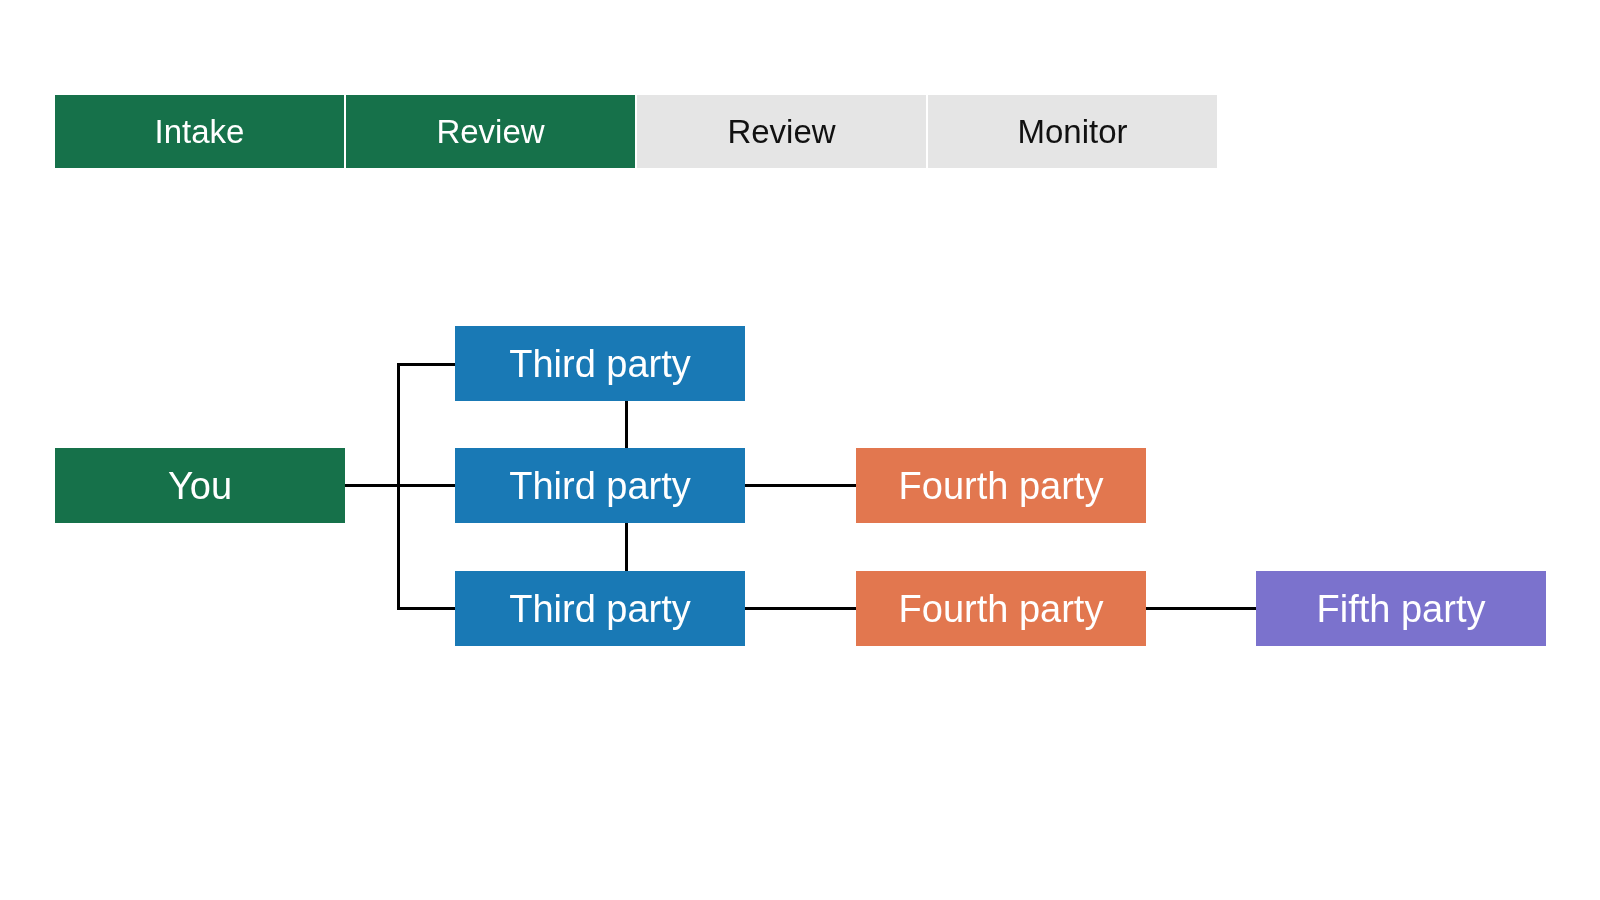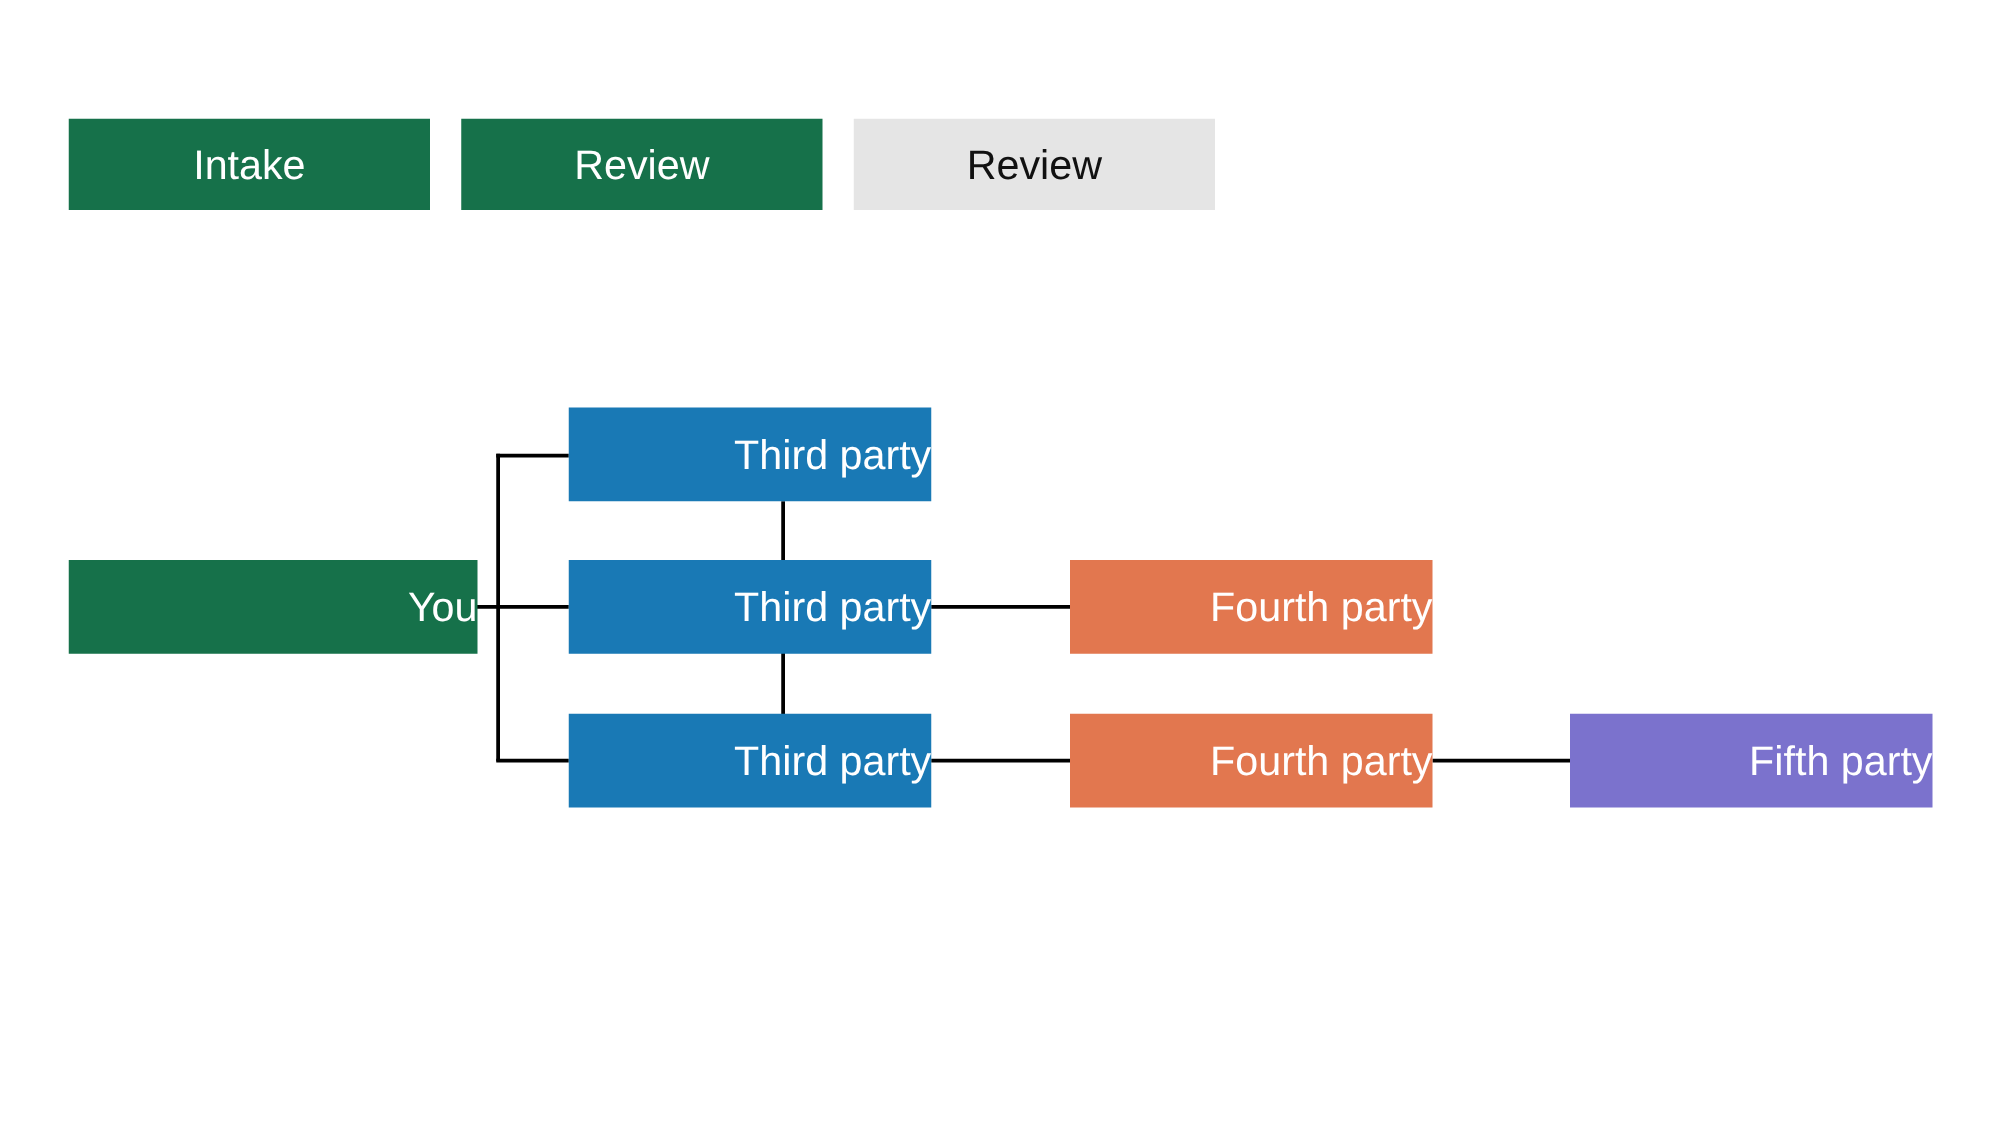--- a/index.html
+++ b/index.html
@@ -10,41 +10,41 @@
     background: #ffffff;
     font-family: "Liberation Sans", sans-serif;
     overflow: hidden;
   }
   
   .stages {
     position: absolute;
     left: 55px;
     top: 95px;
     display: flex;
-    gap: 25px;
+    gap: 2px;
   }
   .stage {
     width: 289px;
     height: 73px;
     display: flex;
     align-items: center;
     justify-content: center;
     font-size: 33px;
     line-height: 1;
   }
   .stage.on  { background: var(--c-green); color: var(--c-text_light); }
   .stage.off { background: var(--c-gray);  color: var(--c-text_dark); }
 
   
   .node {
     position: absolute;
     display: flex;
     align-items: center;
-    justify-content: flex-end;
-    font-size: 33px;
+    justify-content: center;
+    font-size: 38px;
     line-height: 1;
     color: var(--c-text_light);
   }
   .node.you    { background: var(--c-green); }
   .node.third  { background: var(--c-blue); }
   .node.fourth { background: var(--c-orange); }
   .node.fifth  { background: var(--c-purple); }
 
   .line {
     position: absolute;
@@ -59,35 +59,38 @@
   <div class="stages">
     <div class="stage on">
       <span>Intake</span>
     </div>
     <div class="stage on">
       <span>Review</span>
     </div>
     <div class="stage off">
       <span>Review</span>
     </div>
+    <div class="stage off">
+      <span>Monitor</span>
+    </div>
   </div>
 
   <div>
 
     <div class="line" style="left:345px;  top:484px; width:110px; height:3px;"></div>
     <div class="line" style="left:397px;  top:363px; width:3px;   height:246px;"></div>
     <div class="line" style="left:397px;  top:363px; width:58px;  height:3px;"></div>
     <div class="line" style="left:397px;  top:607px; width:58px;  height:3px;"></div>
     <div class="line" style="left:625px;  top:401px; width:3px;   height:48px;"></div>
     <div class="line" style="left:625px;  top:522px; width:3px;   height:50px;"></div>
     <div class="line" style="left:745px;  top:484px; width:111px; height:3px;"></div>
     <div class="line" style="left:745px;  top:607px; width:111px; height:3px;"></div>
     <div class="line" style="left:1146px; top:607px; width:110px; height:3px;"></div>
 
-    <div class="node you" style="left:55px;   top:448px; width:290px; height:75px;padding-left:37px;">
+    <div class="node you" style="left:55px;   top:448px; width:290px; height:75px;">
       <span>You</span>
     </div>
     <div class="node third" style="left:455px;  top:326px; width:290px; height:75px;">
       <span>Third party</span>
     </div>
     <div class="node third" style="left:455px;  top:448px; width:290px; height:75px;">
       <span>Third party</span>
     </div>
     <div class="node third" style="left:455px;  top:571px; width:290px; height:75px;">
       <span>Third party</span>

